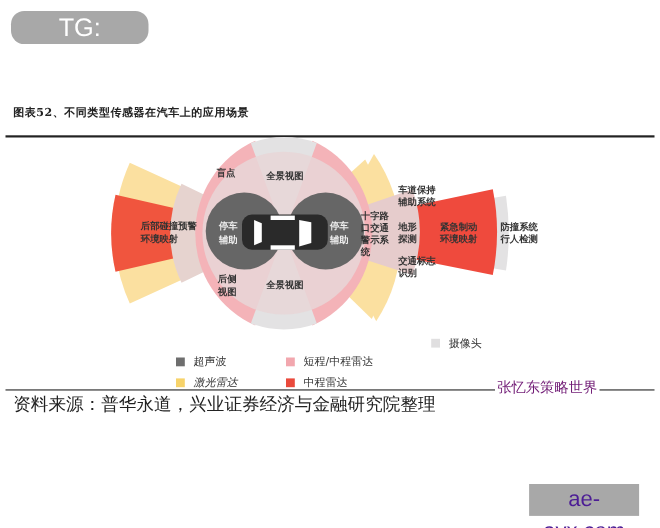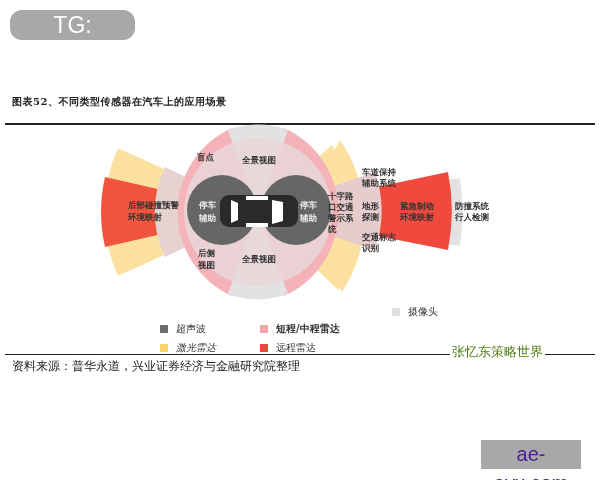--- a/index.html
+++ b/index.html
@@ -1,22 +1,22 @@
 <!DOCTYPE html>
 <html><head>
 <meta charset="utf-8">
 <style>
   html,body{margin:0;padding:0;background:#ffffff;}
   body{width:600px;height:480px;position:relative;overflow:hidden;font-family:"DejaVu Sans",sans-serif;}
   .wm-top{position:absolute;left:10px;top:10px;width:125px;height:30px;background:#a8a8a8;color:#fff;font-family:"Liberation Sans",sans-serif;font-size:23px;line-height:30px;text-align:center;border-radius:12px;}
   .title{position:absolute;left:12px;top:95px;font-family:"DejaVu Serif",serif;font-size:10px;font-weight:bold;color:#222;letter-spacing:0.5px;}
   .rule-top{position:absolute;left:5px;top:123px;width:590px;height:2px;background:#222;}
   .rule-bot{position:absolute;left:5px;top:354px;width:590px;height:1px;background:#222;}
-  .source{position:absolute;left:12px;top:358px;font-family:"DejaVu Serif",serif;font-size:12px;color:#222;}
-  .wechat{position:absolute;left:450px;top:343px;font-size:13px;color:#4d7c0f;background:#fff;padding:0 2px;}
+  .source{position:absolute;left:12px;top:358px;font-family:"DejaVu Serif",serif;font-size:16px;color:#222;}
+  .wechat{position:absolute;left:450px;top:343px;font-size:13px;color:#701a75;background:#fff;padding:0 2px;}
   .wm-bot{position:absolute;left:481px;top:440px;width:100px;height:29px;background:#a8a8a8;color:#4c1d95;font-family:"Liberation Sans",sans-serif;font-size:20px;line-height:29px;text-align:center;}
   svg{position:absolute;left:0;top:0;}
   .lbl{font-family:"DejaVu Sans",sans-serif;font-size:8.5px;font-weight:bold;fill:#333;}
   .lblw{font-family:"DejaVu Sans",sans-serif;font-size:8.5px;font-weight:bold;fill:#eee;}
   .legend{position:absolute;font-size:10px;color:#333;}
   .legend .sw{display:inline-block;width:8px;height:8px;margin-right:8px;vertical-align:-1px;}
 </style>
 </head>
 <body>
 
@@ -81,21 +81,21 @@
   <text class="lbl" x="362" y="220">探测</text>
   <text class="lbl" x="362" y="240">交通标志</text>
   <text class="lbl" x="362" y="251">识别</text>
   <text class="lbl" x="400" y="209">紧急制动</text>
   <text class="lbl" x="400" y="220">环境映射</text>
   <text class="lbl" x="455" y="209">防撞系统</text>
   <text class="lbl" x="455" y="220">行人检测</text>
 </svg>
 
 <div class="legend" style="left:160px;top:322px;"><span class="sw" style="background:#6e6e6e"></span><span>超声波</span></div>
-<div class="legend" style="left:260px;top:322px;font-weight:bold;"><span class="sw" style="background:#f2a7ae"></span><span>短程/中程雷达</span></div>
+<div class="legend" style="left:260px;top:322px;"><span class="sw" style="background:#f2a7ae"></span><span>短程/中程雷达</span></div>
 <div class="legend" style="left:392px;top:305px;"><span class="sw" style="background:#e0dfe0"></span><span>摄像头</span></div>
 <div class="legend" style="left:160px;top:341px;font-style:italic;"><span class="sw" style="background:#f7d36a"></span><span>激光雷达</span></div>
-<div class="legend" style="left:260px;top:341px;"><span class="sw" style="background:#ea4a3c"></span><span>远程雷达</span></div>
+<div class="legend" style="left:260px;top:341px;"><span class="sw" style="background:#ea4a3c"></span><span>中程雷达</span></div>
 
 <div class="rule-bot"></div>
 <div class="wechat">张忆东策略世界</div>
 <div class="source">资料来源：普华永道，兴业证券经济与金融研究院整理</div>
 <div class="wm-bot">ae-ayx.com</div>
 
 </body></html>

